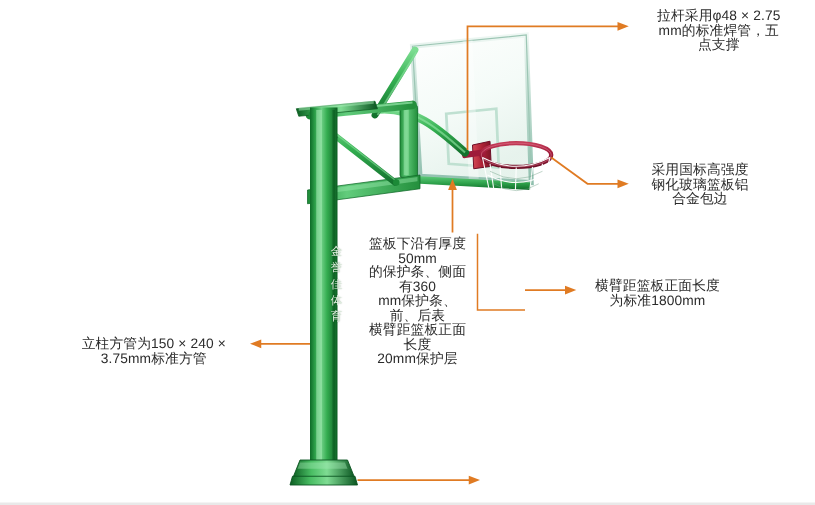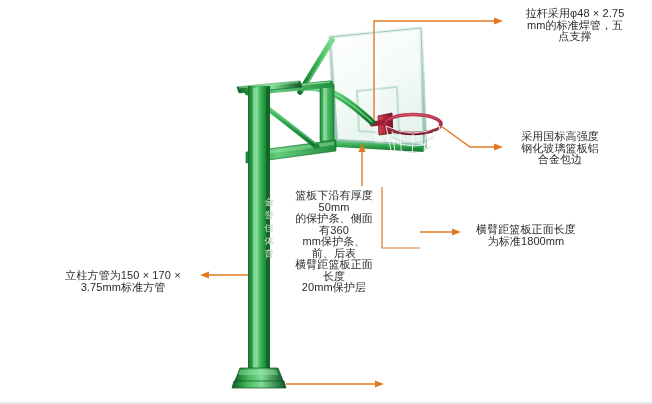--- a/index.html
+++ b/index.html
@@ -231,17 +231,17 @@
 
   <div class="anno anno-c">篮板下沿有厚度50mm
 的保护条、侧面有360
 mm保护条、前、后表
 横臂距篮板正面长度
 20mm保护层</div>
 
   <div class="anno anno-d">横臂距篮板正面长度
 为标准1800mm</div>
 
-  <div class="anno anno-e">立柱方管为150 × 170 ×
+  <div class="anno anno-e">立柱方管为150 × 240 ×
 3.75mm标准方管</div>
 
 
 </div>
 
 </body></html>

